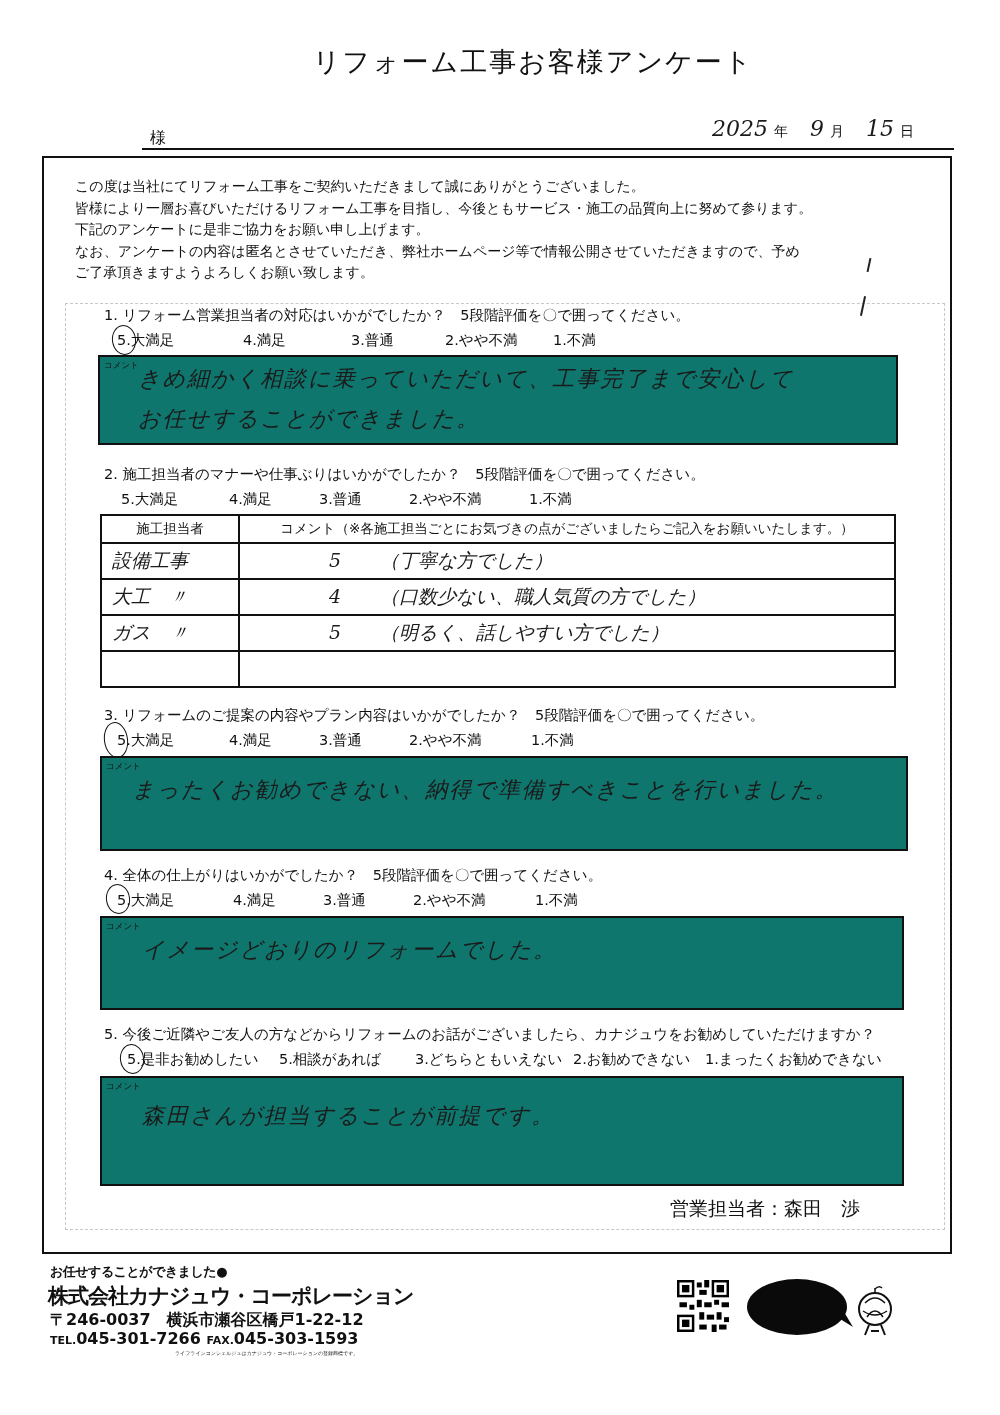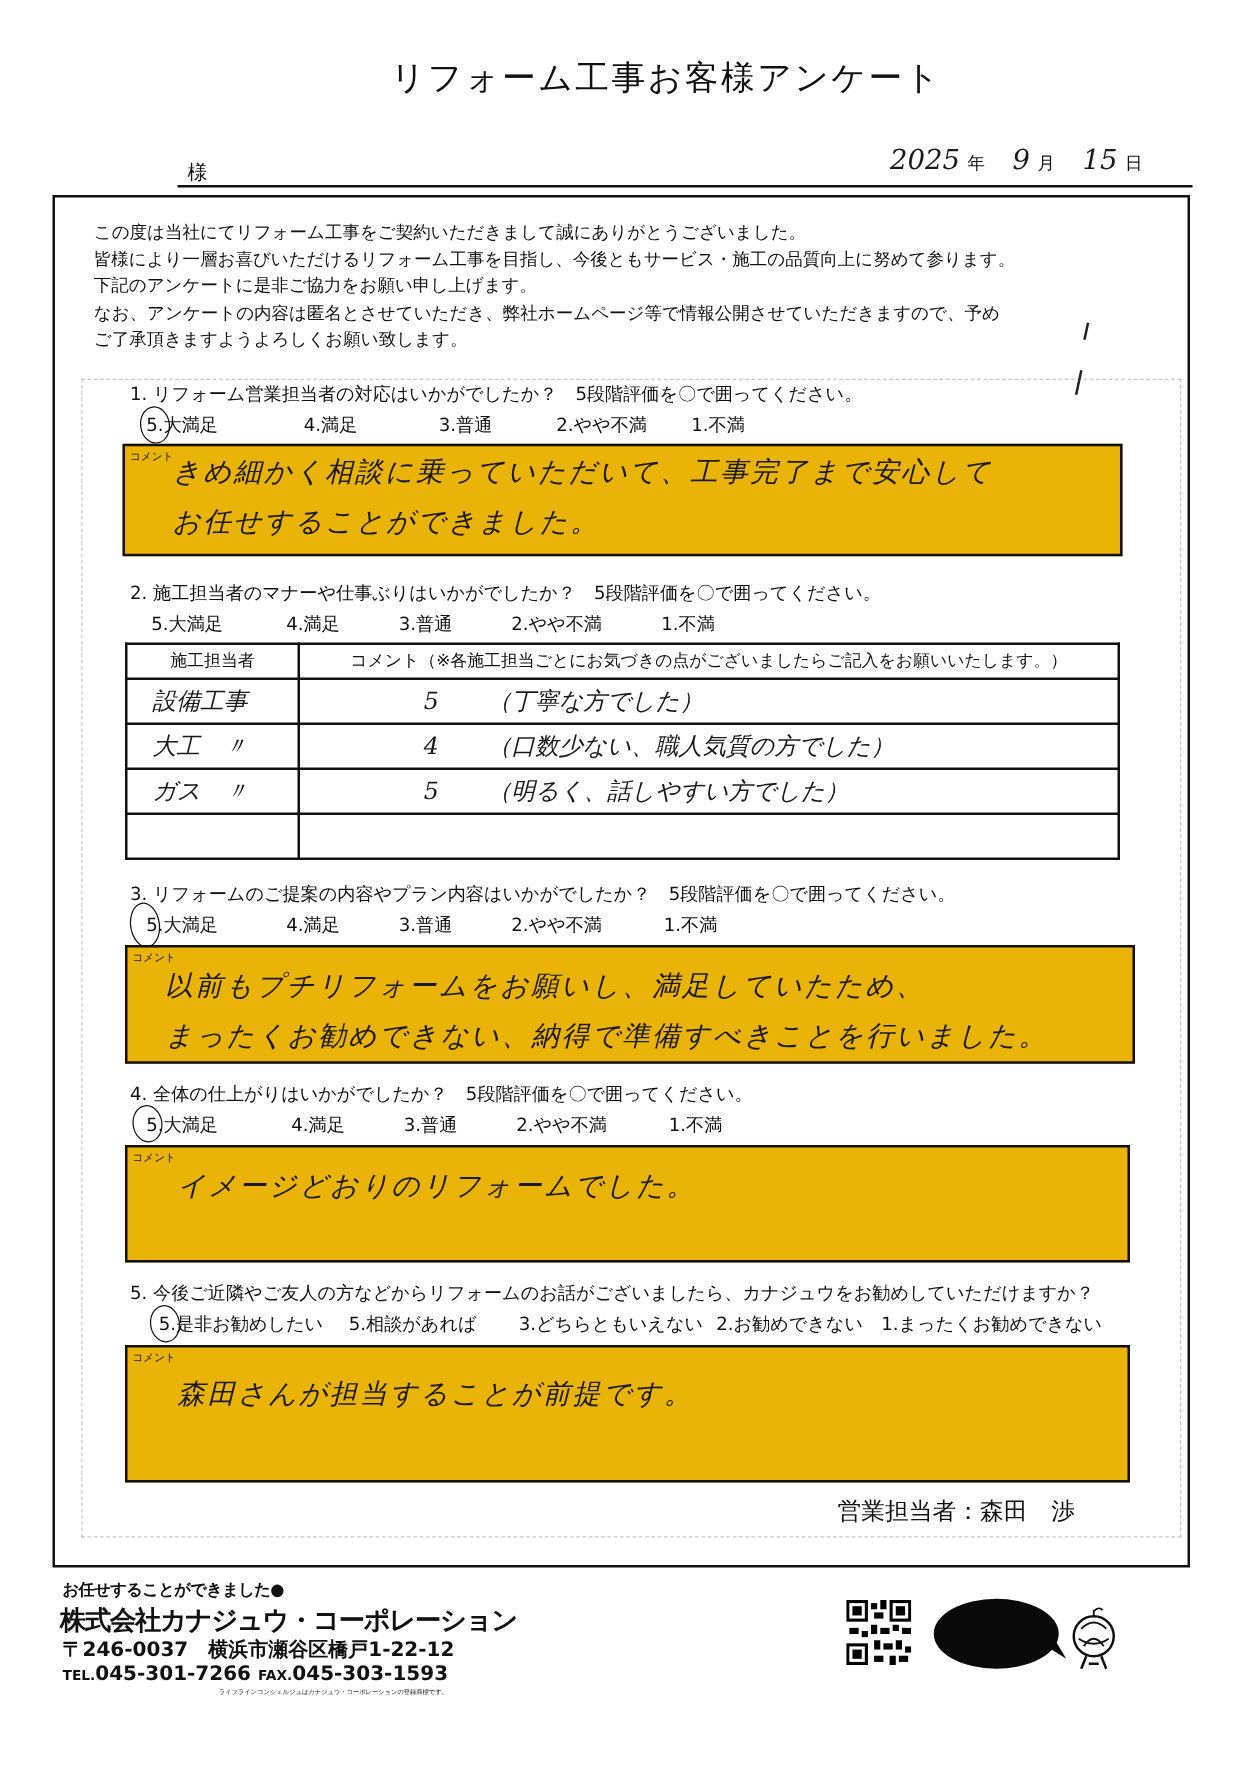--- a/index.html
+++ b/index.html
@@ -31,34 +31,34 @@
   }
 
   .q-title { font-size: 14.5px; white-space: nowrap; }
   .choices { font-size: 14.5px; white-space: nowrap; }
   .choices span { display: inline-block; }
   .circle {
     position: absolute; border: 1.5px solid #111; border-radius: 50%;
     width: 24px; height: 30px; box-sizing: border-box; transform: rotate(-8deg);
   }
   .comment-box {
-    border: 2px solid #111; box-sizing: border-box; background: #eab308;
+    border: 2px solid #111; box-sizing: border-box; background: #0f766e;
   }
   .comment-label { position: absolute; left: 4px; top: 3px; font-size: 8.5px; }
   .comment-text {
     position: absolute; font-size: 22px; line-height: 40px; white-space: nowrap;
     letter-spacing: 2px;
   }
 
   table.staff {
     position: absolute; left: 100px; top: 514px; width: 796px;
     border-collapse: collapse; table-layout: fixed;
   }
   table.staff td, table.staff th {
-    border: 2px solid #111; height: 34px; padding: 0 20px; font-weight: normal;
+    border: 2px solid #111; height: 34px; padding: 0 10px; font-weight: normal;
   }
   table.staff th { font-size: 13.5px; height: 26px; }
   table.staff td.name { font-size: 19px; }
   table.staff td.cmt { font-size: 19px; white-space: nowrap; }
   table.staff td.cmt .score { display: inline-block; width: 90px; text-align: center; padding-left: 40px; }
 
   .sales-rep { right: 140px; top: 1196px; font-size: 19px; }
 
   .footer-tagline { left: 50px; top: 1263px; font-size: 13px; font-weight: bold; letter-spacing: -0.5px; }
   .footer-company { left: 48px; top: 1282px; font-size: 21px; font-weight: bold; letter-spacing: -1px; }
@@ -150,21 +150,20 @@
 <div class="abs q-title" style="left:104px;top:706px">
   <span>3.</span> <span>リフォームのご提案の内容やプラン内容はいかがでしたか？　5段階評価を〇で囲ってください。</span>
 </div>
 <div class="abs choices" style="left:117px;top:731px">
   <span style="width:112px">5.大満足</span><span style="width:90px">4.満足</span><span style="width:90px">3.普通</span><span style="width:122px">2.やや不満</span><span>1.不満</span>
 </div>
 <div class="circle" style="left:104px;top:722px;height:36px"></div>
 <div class="abs comment-box" style="left:100px;top:756px;width:808px;height:95px">
   <span class="comment-label">コメント</span>
   <div class="comment-text hand" style="left:30px;top:12px">
-    <div>以前もプチリフォームをお願いし、満足していたため、</div>
     <div>まったくお勧めできない、納得で準備すべきことを行いました。</div>
   </div>
 </div>
 
 <div class="abs q-title" style="left:104px;top:866px">
   <span>4.</span> <span>全体の仕上がりはいかがでしたか？　5段階評価を〇で囲ってください。</span>
 </div>
 <div class="abs choices" style="left:117px;top:891px">
   <span style="width:116px">5.大満足</span><span style="width:90px">4.満足</span><span style="width:90px">3.普通</span><span style="width:122px">2.やや不満</span><span>1.不満</span>
 </div>

